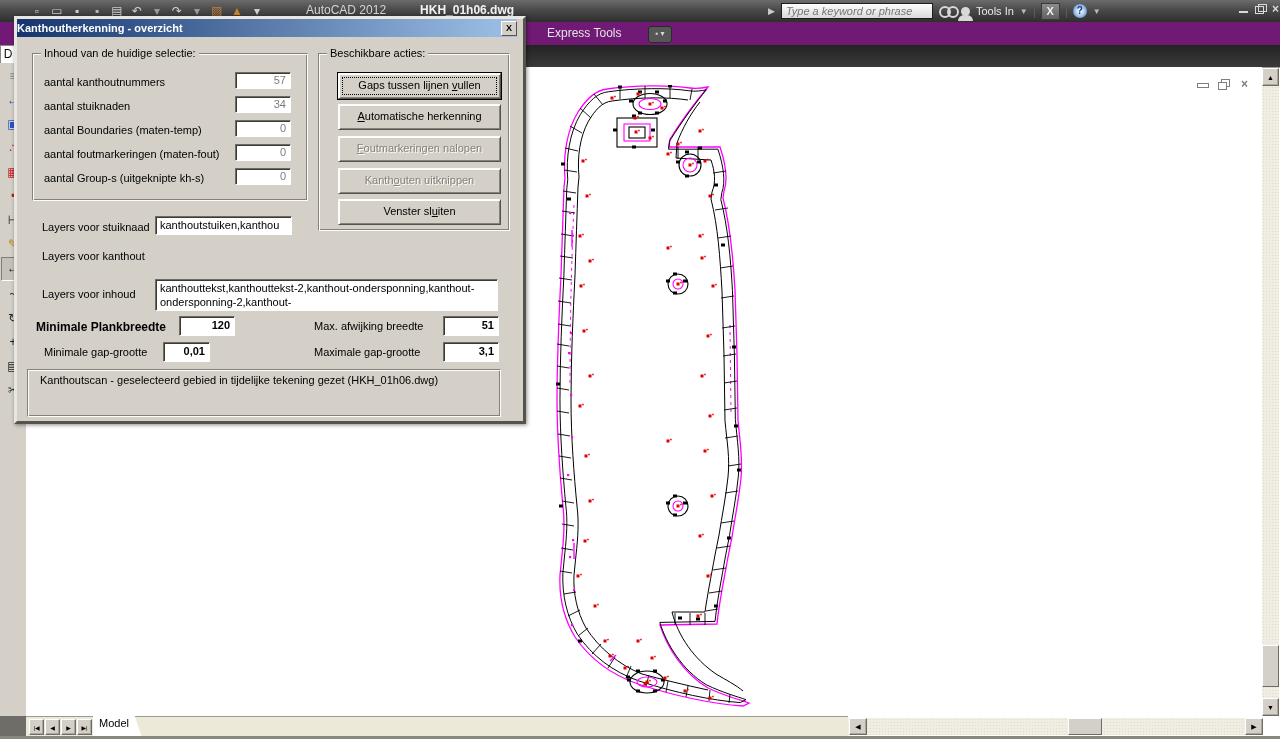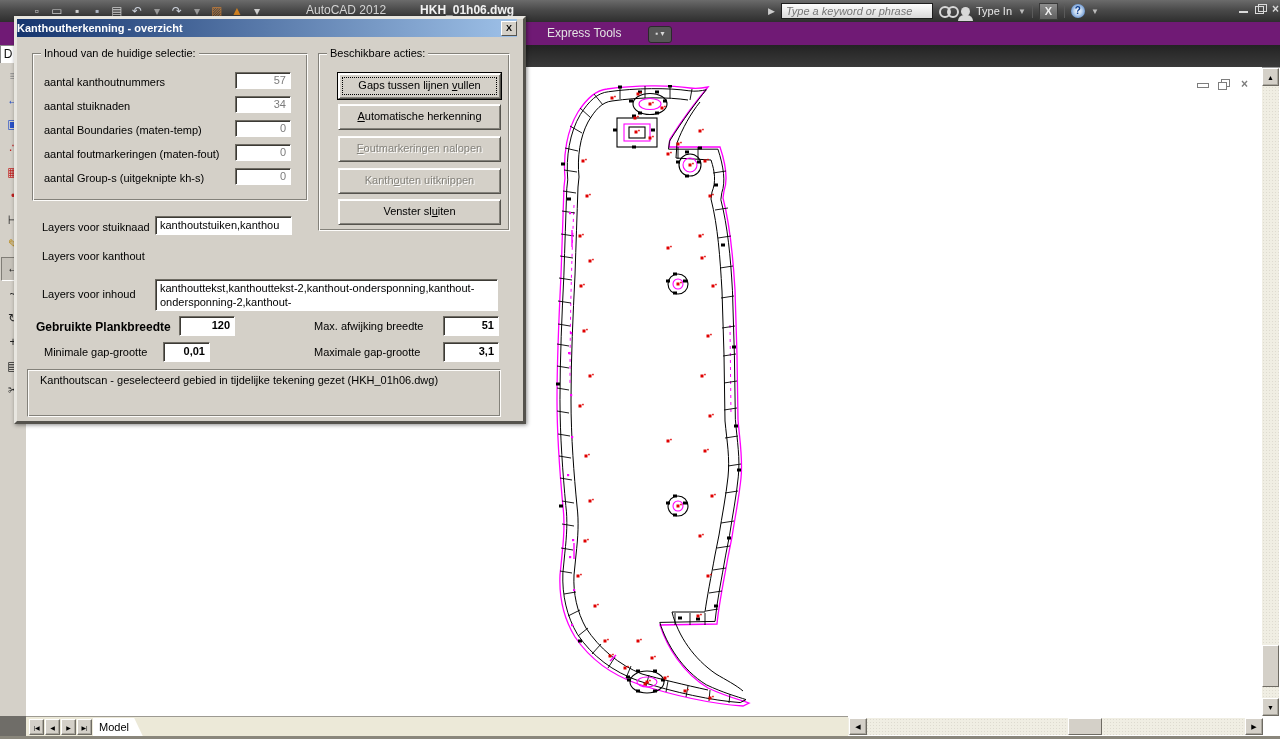--- a/index.html
+++ b/index.html
@@ -64,21 +64,21 @@
   .sb-btn{background:#d4d0c8;border:1px solid;border-color:#fff #6e6b63 #6e6b63 #fff;box-shadow:inset -1px -1px 0 #aaa79e;
     color:#000;font-size:7px;text-align:center;display:flex;align-items:center;justify-content:center;}
   .sb-track{background:#f0eee3;background-image:radial-gradient(#dedbd0 24%,transparent 25%);background-size:3px 3px;}
   .sb-thumb{background:#d4d0c8;border:1px solid;border-color:#fff #6e6b63 #6e6b63 #fff;}
   #vscroll{left:1262px;top:68px;width:17px;height:648px;}
   #hscroll-zone{left:848px;top:718px;width:414px;height:18px;}
   #bottombar-left{left:0;top:716px;width:26px;height:23px;background:#6f6d68;}
   #tabbar{left:26px;top:716px;width:822px;height:20px;background:#ece9d8;border-top:1px solid #9d9a92;}
   .nav-btn{width:13px;height:14px;font-size:6px;}
   #model-tab{background:#fff;clip-path:polygon(0 0,calc(100% - 9px) 0,100% 100%,0 100%);
-    font-size:11px;color:#000;padding:1px 14px 0 6px;height:17px;line-height:16px;border-bottom:1px solid #777;}
+    font-size:11px;color:#000;padding:1px 14px 8px 6px;height:17px;line-height:16px;border-bottom:1px solid #777;}
   #bottomstrip{left:0;top:736px;width:1280px;height:3px;background:#8a877c;}
 
   
   #dialog{left:14px;top:16px;width:506px;height:402px;background:#d4d0c8;
     border:3px solid;border-color:#e8e6e0 #55534d #55534d #e8e6e0;box-shadow:1px 1px 4px rgba(0,0,0,.45);font-size:11px;color:#000;}
   #dlg-title{left:0px;top:0px;width:500px;height:18px;background:linear-gradient(90deg,#16356e,#9ec1e8);
     color:#fff;font-weight:bold;font-size:11px;line-height:18px;padding-left:0;box-sizing:border-box;}
   #dlg-close{left:484px;top:2px;width:14px;height:13px;background:#d4d0c8;border:1px solid;border-color:#fff #55534d #55534d #fff;
     font-size:9px;font-weight:bold;text-align:center;line-height:12px;}
   .groupbox{border:1px solid;border-color:#83817a #fdfcfa #fdfcfa #83817a;box-shadow:1px 1px 0 #fdfcfa inset,-1px -1px 0 #83817a inset;}
@@ -120,21 +120,21 @@
       <span>AutoCAD 2012</span><span id="title-file">HKH_01h06.dwg</span>
     </div>
     <div id="infocenter" class="abs">
       <span id="ic-arrow">▶</span>
       <input id="ic-search" placeholder="Type a keyword or phrase" style="">
       <span class="binoc">
           <i class="l"></i>
           <i class="r"></i>
         </span>
       <span class="person"></span>
-      <span id="signin-label">Type In</span>
+      <span id="signin-label">Tools In</span>
       <span class="mini-drop">▼</span>
       <span class="ic-sep"></span>
       <span id="xchg">X</span>
       <span class="ic-sep"></span>
       <span id="help-btn">?</span>
       <span class="mini-drop">▼</span>
     </div>
     <div id="winbtns" class="abs">
       <span class="wbtn" id="btn-min"></span>
       <span class="wbtn" id="btn-restore"></span>
@@ -470,21 +470,21 @@
         <div class="dlg-btn disabled" style="top: 149px;">Kanth<u>o</u>uten uitknippen</div>
         <div class="dlg-btn" style="top: 180px;">Venster sl<u>u</u>iten</div>
       </div>
 
     <span class="lbl" style="left:25px;top:202px;">Layers voor stuiknaad</span>
     <div class="fld layers abs" style="left:138px;top:197px;width:137px;height:19px;white-space:nowrap;">kanthoutstuiken,kanthou</div>
     <span class="lbl" style="left:25px;top:231px;">Layers voor kanthout</span>
     <span class="lbl" style="left:25px;top:269px;">Layers voor inhoud</span>
     <div class="fld layers abs" style="left:138px;top:260px;width:343px;height:32px;">kanthouttekst,kanthouttekst-2,kanthout-ondersponning,kanthout-ondersponning-2,kanthout-</div>
 
-    <span class="lbl" style="left:19px;top:301px;font-weight:bold;font-size:12px;">Gebruikte Plankbreedte</span>
+    <span class="lbl" style="left:19px;top:301px;font-weight:bold;font-size:12px;">Minimale Plankbreedte</span>
     <div class="fld boldnum abs" style="left:162px;top:297px;width:56px;height:20px;">120</div>
     <span class="lbl" style="left:297px;top:301px;">Max. afwijking breedte</span>
     <div class="fld boldnum abs" style="left:426px;top:297px;width:56px;height:20px;">51</div>
     <span class="lbl" style="left:27px;top:327px;">Minimale gap-grootte</span>
     <div class="fld boldnum abs" style="left:146px;top:323px;width:47px;height:20px;">0,01</div>
     <span class="lbl" style="left:297px;top:327px;">Maximale gap-grootte</span>
     <div class="fld boldnum abs" style="left:426px;top:323px;width:56px;height:20px;">3,1</div>
 
     <div class="groupbox abs" style="left:10px;top:350px;width:472px;height:46px;">
       <span style="position:absolute;left:12px;top:4px;">Kanthoutscan - geselecteerd gebied in tijdelijke tekening gezet (HKH_01h06.dwg)</span>

